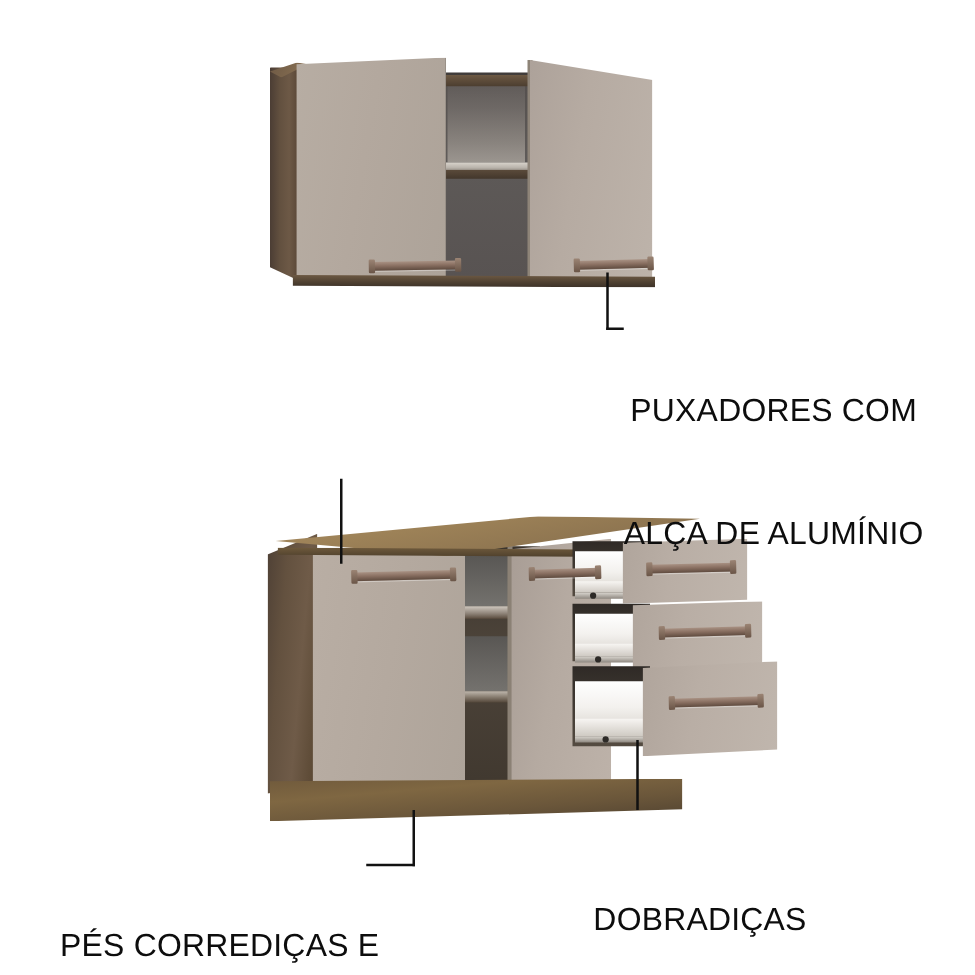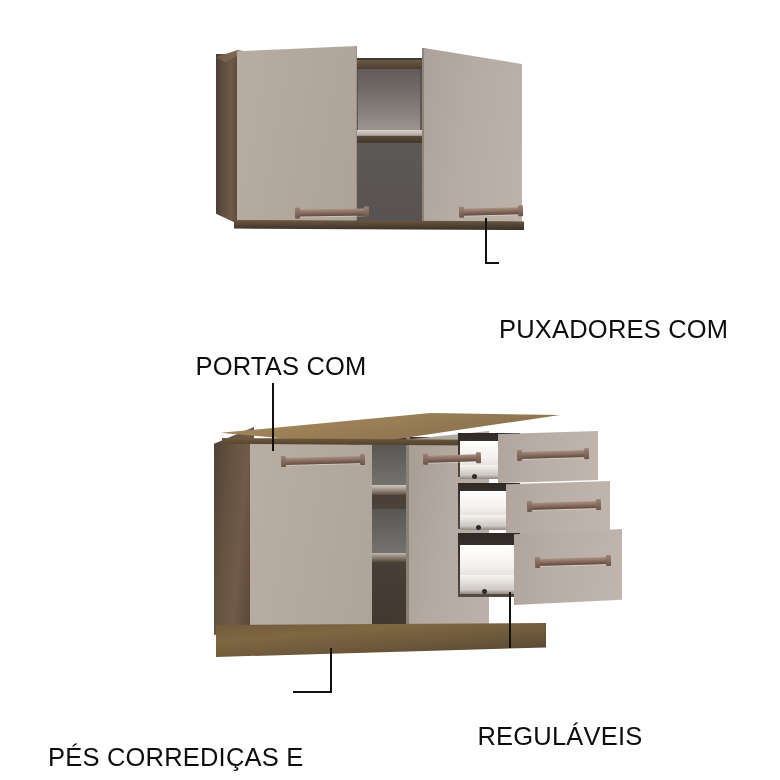--- a/index.html
+++ b/index.html
@@ -226,29 +226,29 @@
 
   <div class="lead v" style="left:272px;top:383px;height:68px;"></div>
 
   <div class="lead v" style="left:330px;top:648px;height:45px;"></div>
   <div class="lead h" style="left:293px;top:691px;width:39px;"></div>
 
   <div class="lead v" style="left:509px;top:592px;height:56px;"></div>
 
   <div class="callout c-right" style="left:499px;top:248px;">
     <div>PUXADORES COM</div>
+    <div>ALÇA DE ALUMÍNIO</div>
   </div>
 
   <div class="callout c-center" style="left:170px;top:285px;width:222px;">
-    <div>PORTAS COM</div>
   </div>
 
   <div class="callout c-center" style="left:48px;top:676px;width:246px;">
     <div>PÉS CORREDIÇAS E</div>
     
   </div>
 
   <div class="callout c-center" style="left:453px;top:655px;width:214px;">
-    <div>REGULÁVEIS</div>
+    <div>DOBRADIÇAS</div>
     
   </div>
 
 </div>
 
 </body></html>

